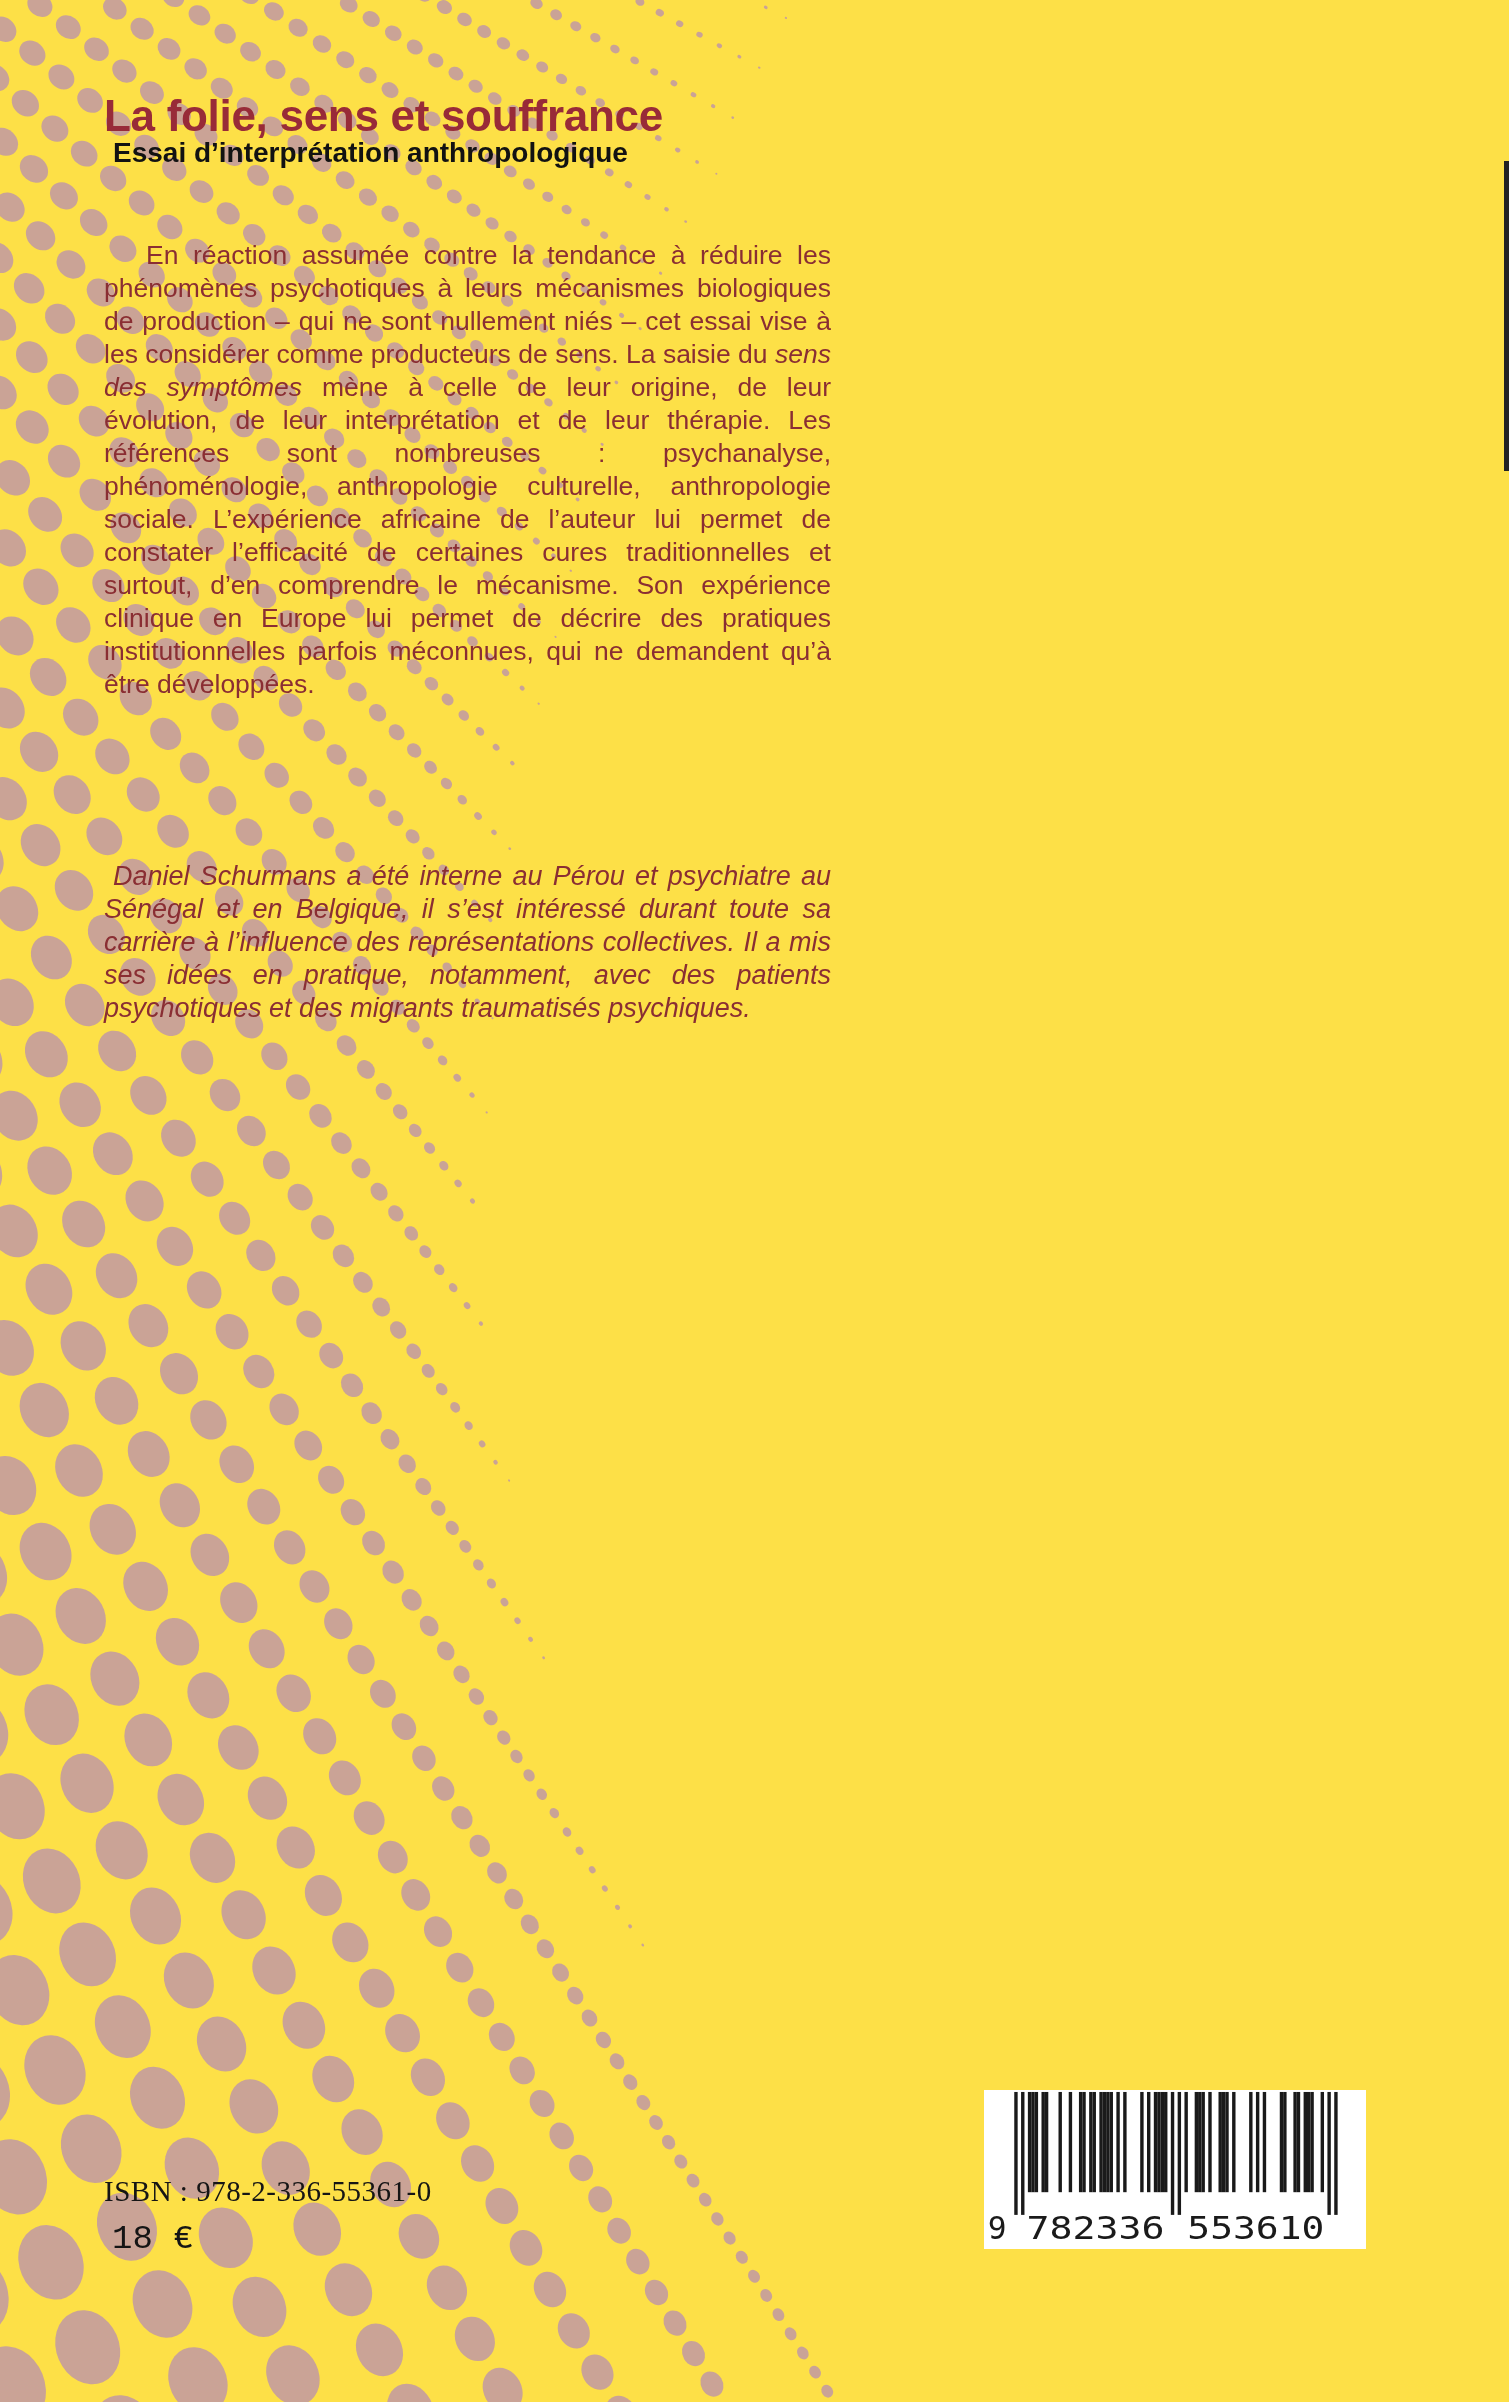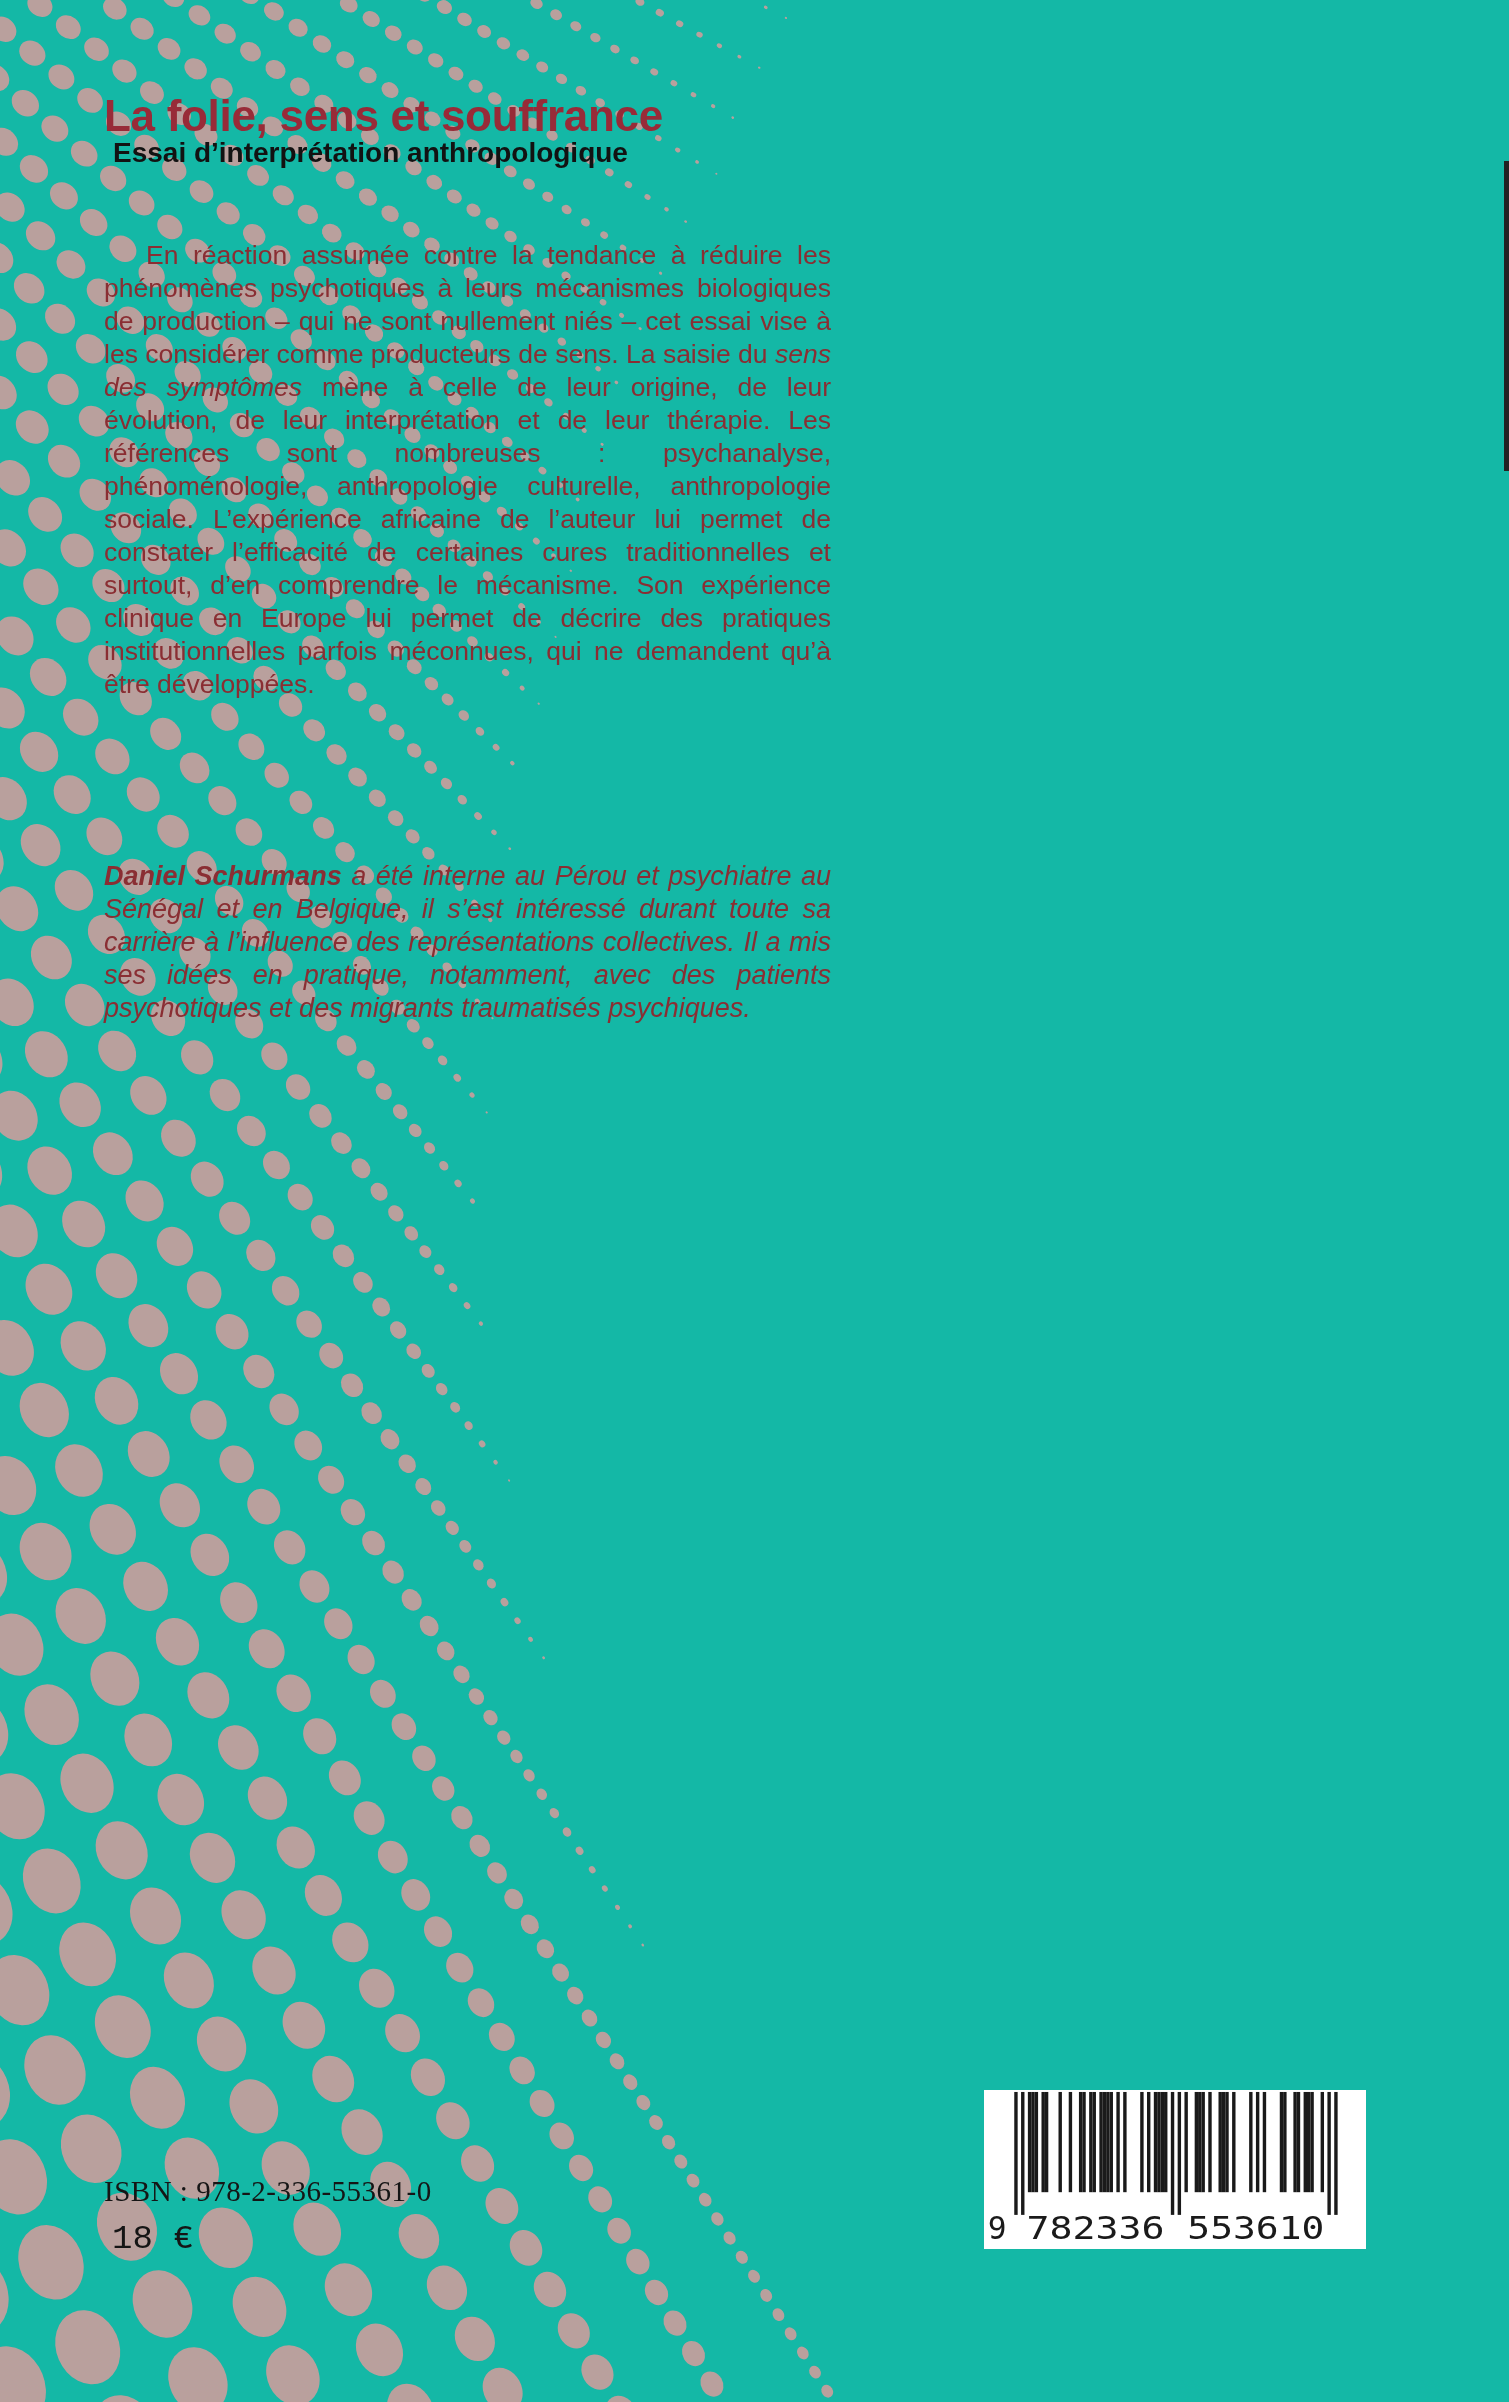--- a/index.html
+++ b/index.html
@@ -1,20 +1,20 @@
 <!DOCTYPE html>
 <html style="--title-red: #982b38; --text-red: #8a2e33; --dot-rose: #c69e9c; --bar-black: #1a1a1a;font-size:15px"><head>
 <meta charset="utf-8">
 <style>
   html,body{margin:0;padding:0;background:#ffffff;}
   body{font-family:"Liberation Sans",sans-serif;}
   .page{
     position:relative;
     width:1509px;height:2403px;
-    background:#14b8a6;
+    background:#fde047;
     overflow:hidden;
     margin:0 auto;
   }
   #halftone{position:absolute;left:0;top:0;width:1509px;height:2403px;display:block;}
   .title{
     position:absolute;left:104px;top:62px;width:946px;
     font-size:44px;font-weight:bold;letter-spacing:-0.3px;
     color:var(--title-red,#982b38);
   }
   .subtitle{
@@ -27,21 +27,21 @@
     color:var(--text-red,#8a2e33);
     text-align:justify;text-indent:42px;
   }
   .blurb em{font-style:italic;}
   .bio{
     position:absolute;left:104px;top:833px;width:727px;
     font-size:27px;line-height:33px;
     color:var(--text-red,#8a2e33);
     font-style:italic;text-align:justify;
   }
-  .bio strong{font-weight:bold;}
+  .bio strong{font-weight:normal;margin-left:9px;}
   .isbn{
     position:absolute;left:104px;top:2175px;
     font-family:"Liberation Serif",serif;
     font-size:29px;color:#151515;letter-spacing:0.5px;
   }
   .price{
     position:absolute;left:112px;top:2220px;
     font-family:Liberation Mono, monospace;
     font-size:34px;color:#151515;
   }

